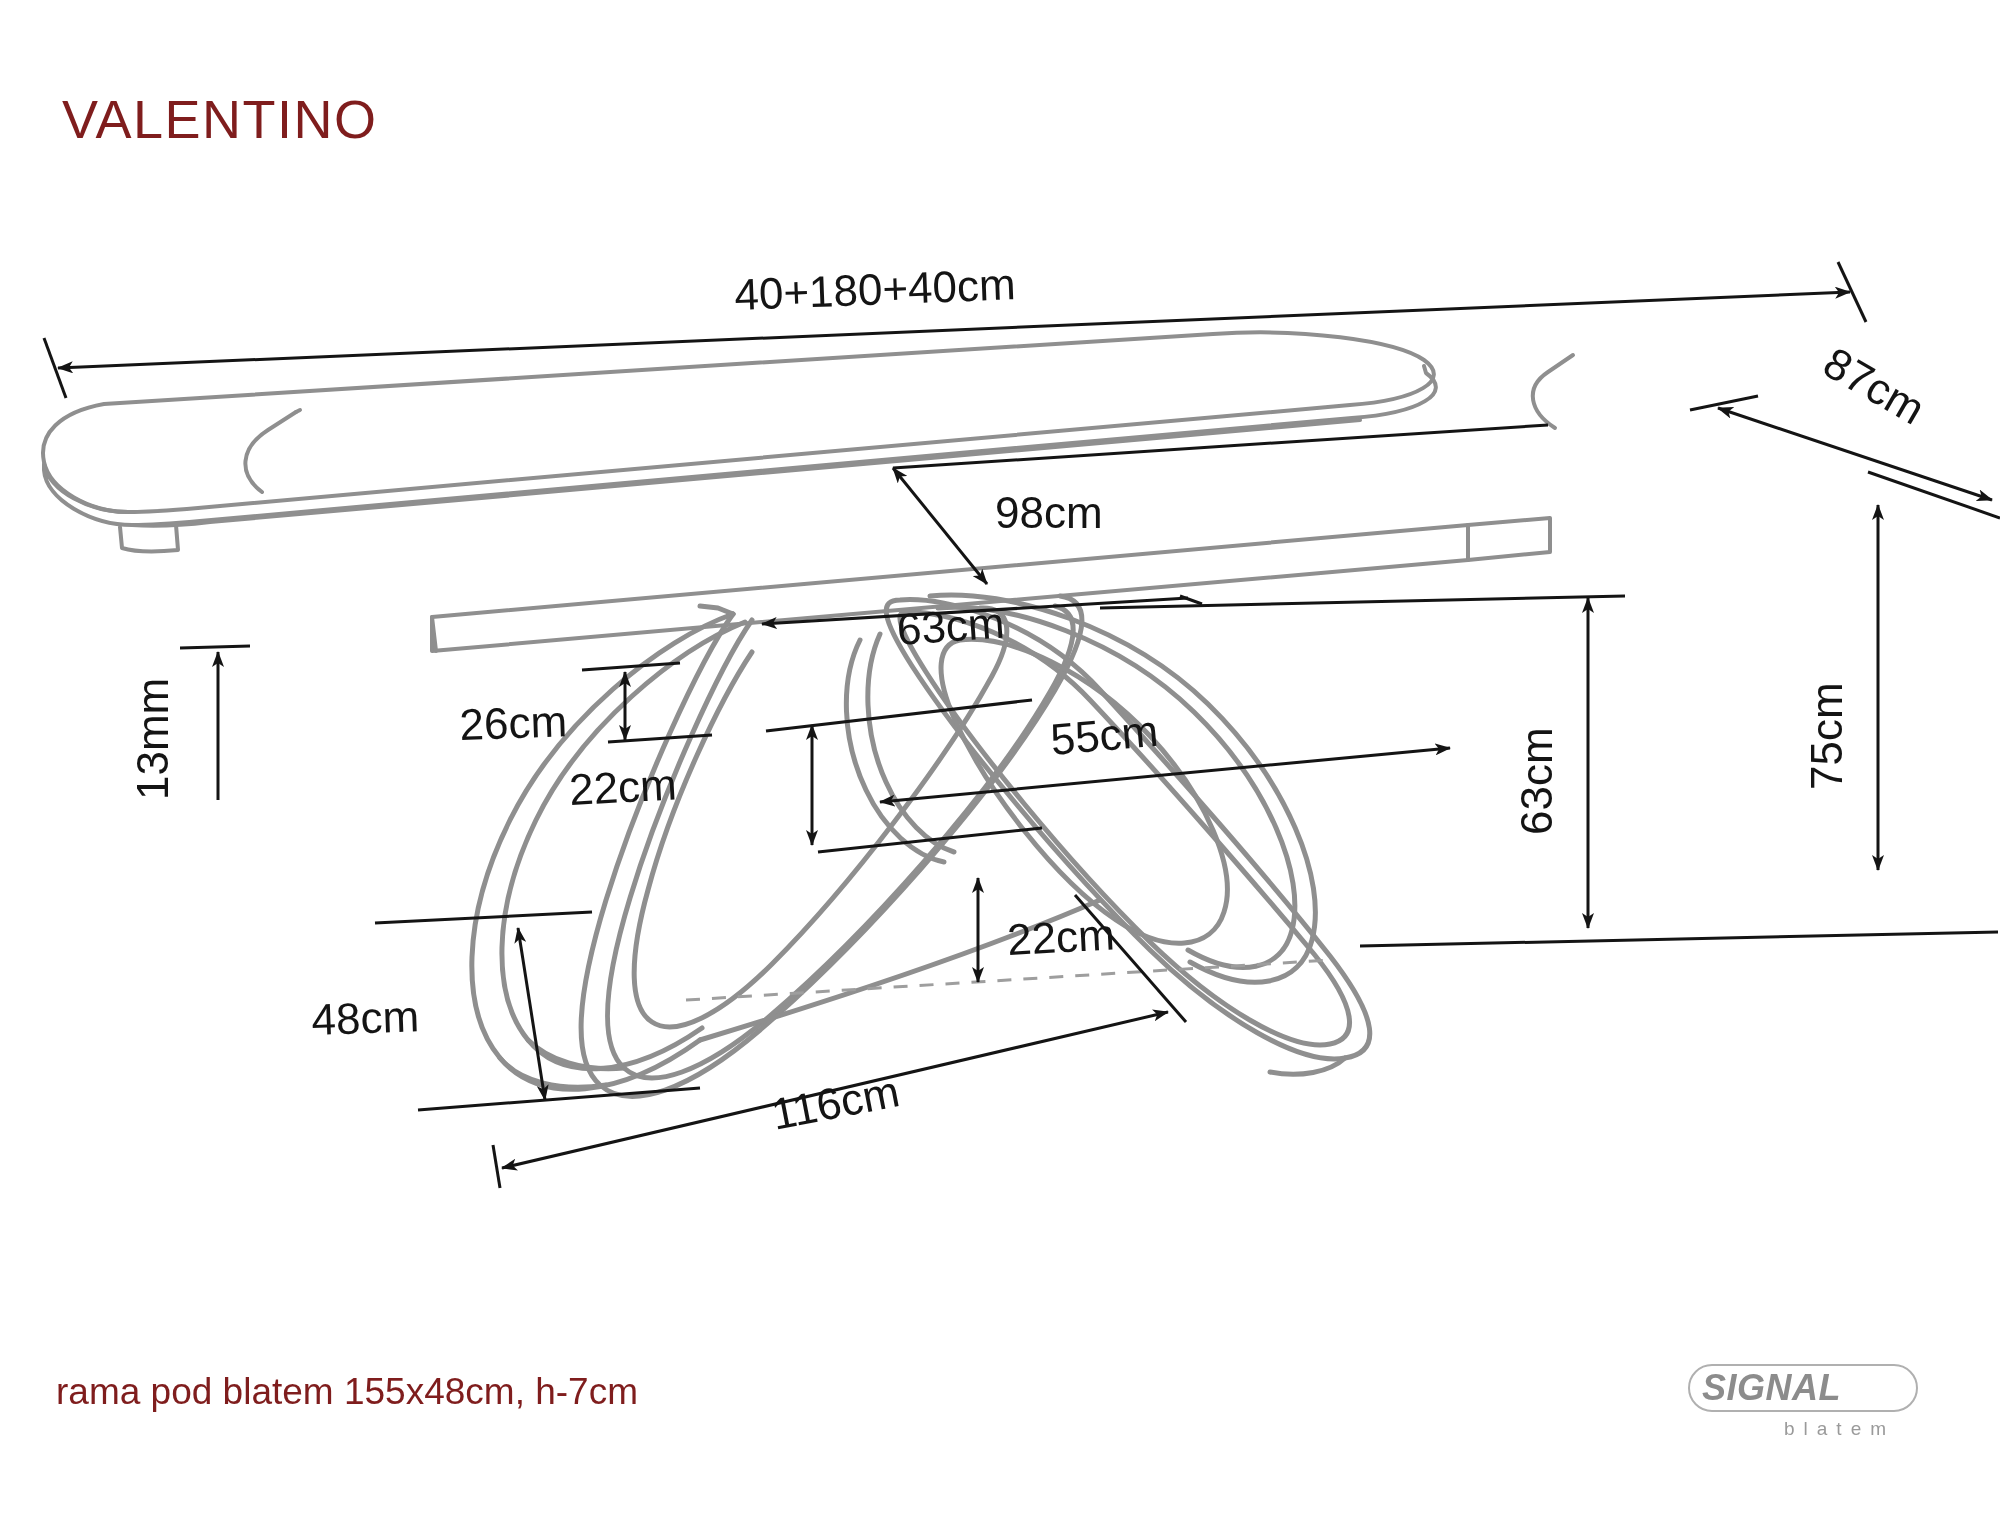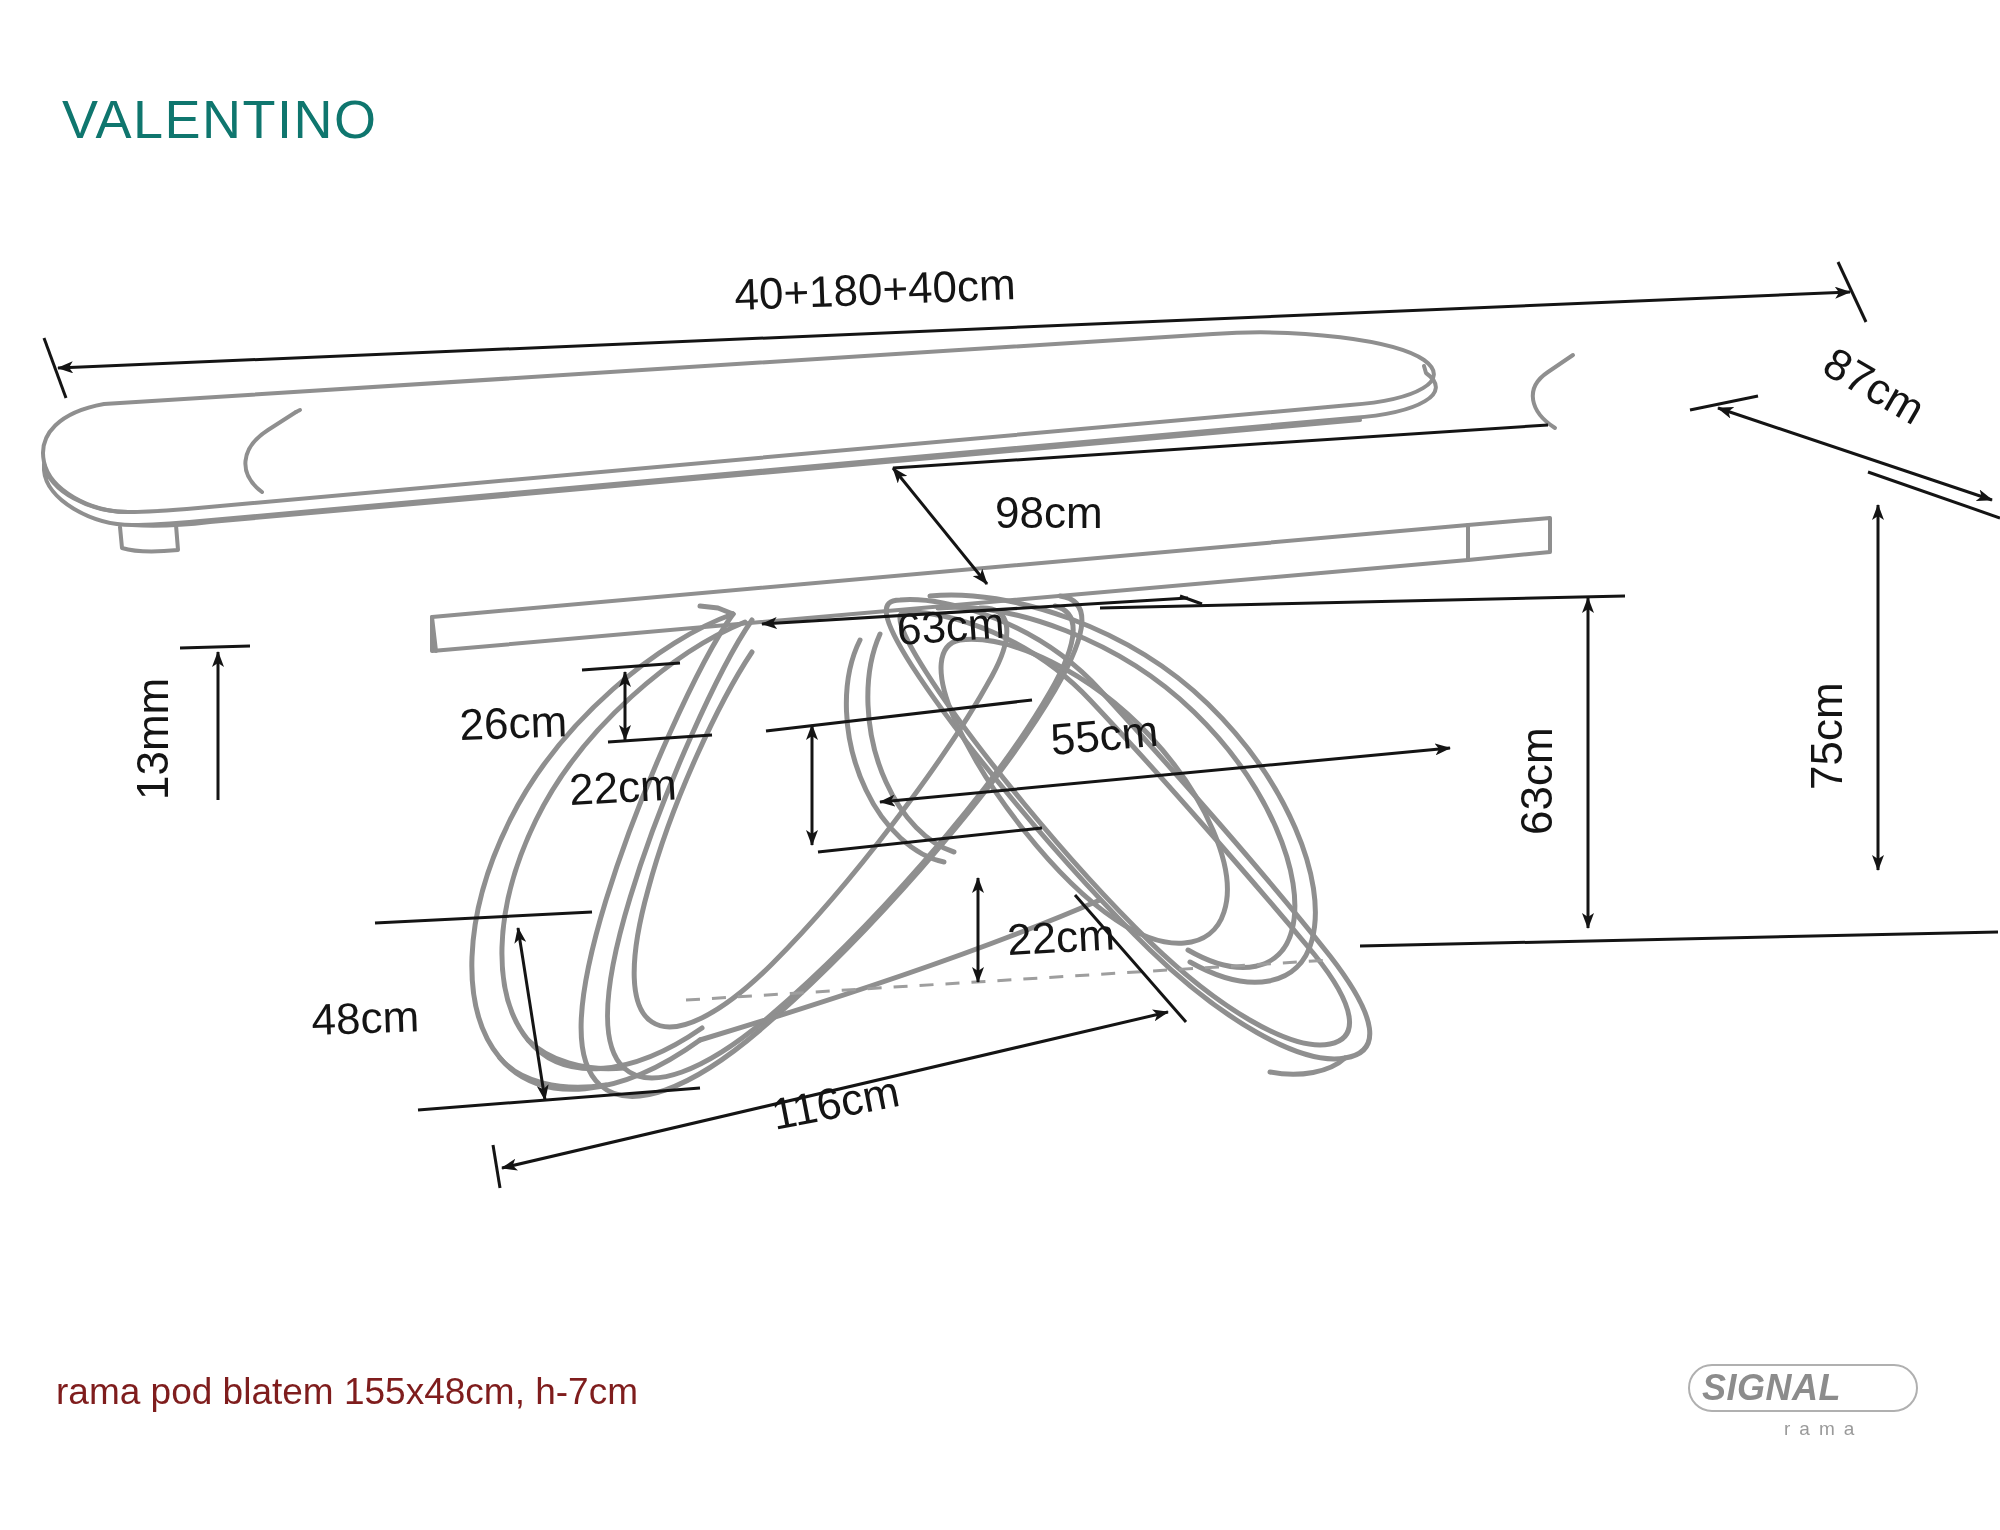--- a/index.html
+++ b/index.html
@@ -19,21 +19,21 @@
     inset: 0;
     width: 2000px;
     height: 1530px;
   }
   .product-title {
     position: absolute;
     left: 62px;
     top: 88px;
     font-size: 54px;
     letter-spacing: 1.5px;
-    color: #0f766e;
+    color: #7f1d1d;
     font-weight: 400;
     white-space: nowrap;
   }
   .footnote {
     position: absolute;
     left: 56px;
     top: 1371px;
     font-size: 37px;
     color: #7f1d1d;
     white-space: nowrap;
@@ -286,16 +286,16 @@
 
       <text class="dimtext" x="775" y="1130" transform="rotate(-11 775 1130)">116cm</text>
     </g>
   </svg>
 
   <div class="footnote">rama pod blatem 155x48cm, h-7cm</div>
 
   <div class="logo-wrap">
     <div class="logo-pill"></div>
     <div class="logo-word">SIGNAL</div>
-    <div class="logo-sub">rama</div>
+    <div class="logo-sub">blatem</div>
   </div>
 
 </div>
 
 </body></html>

